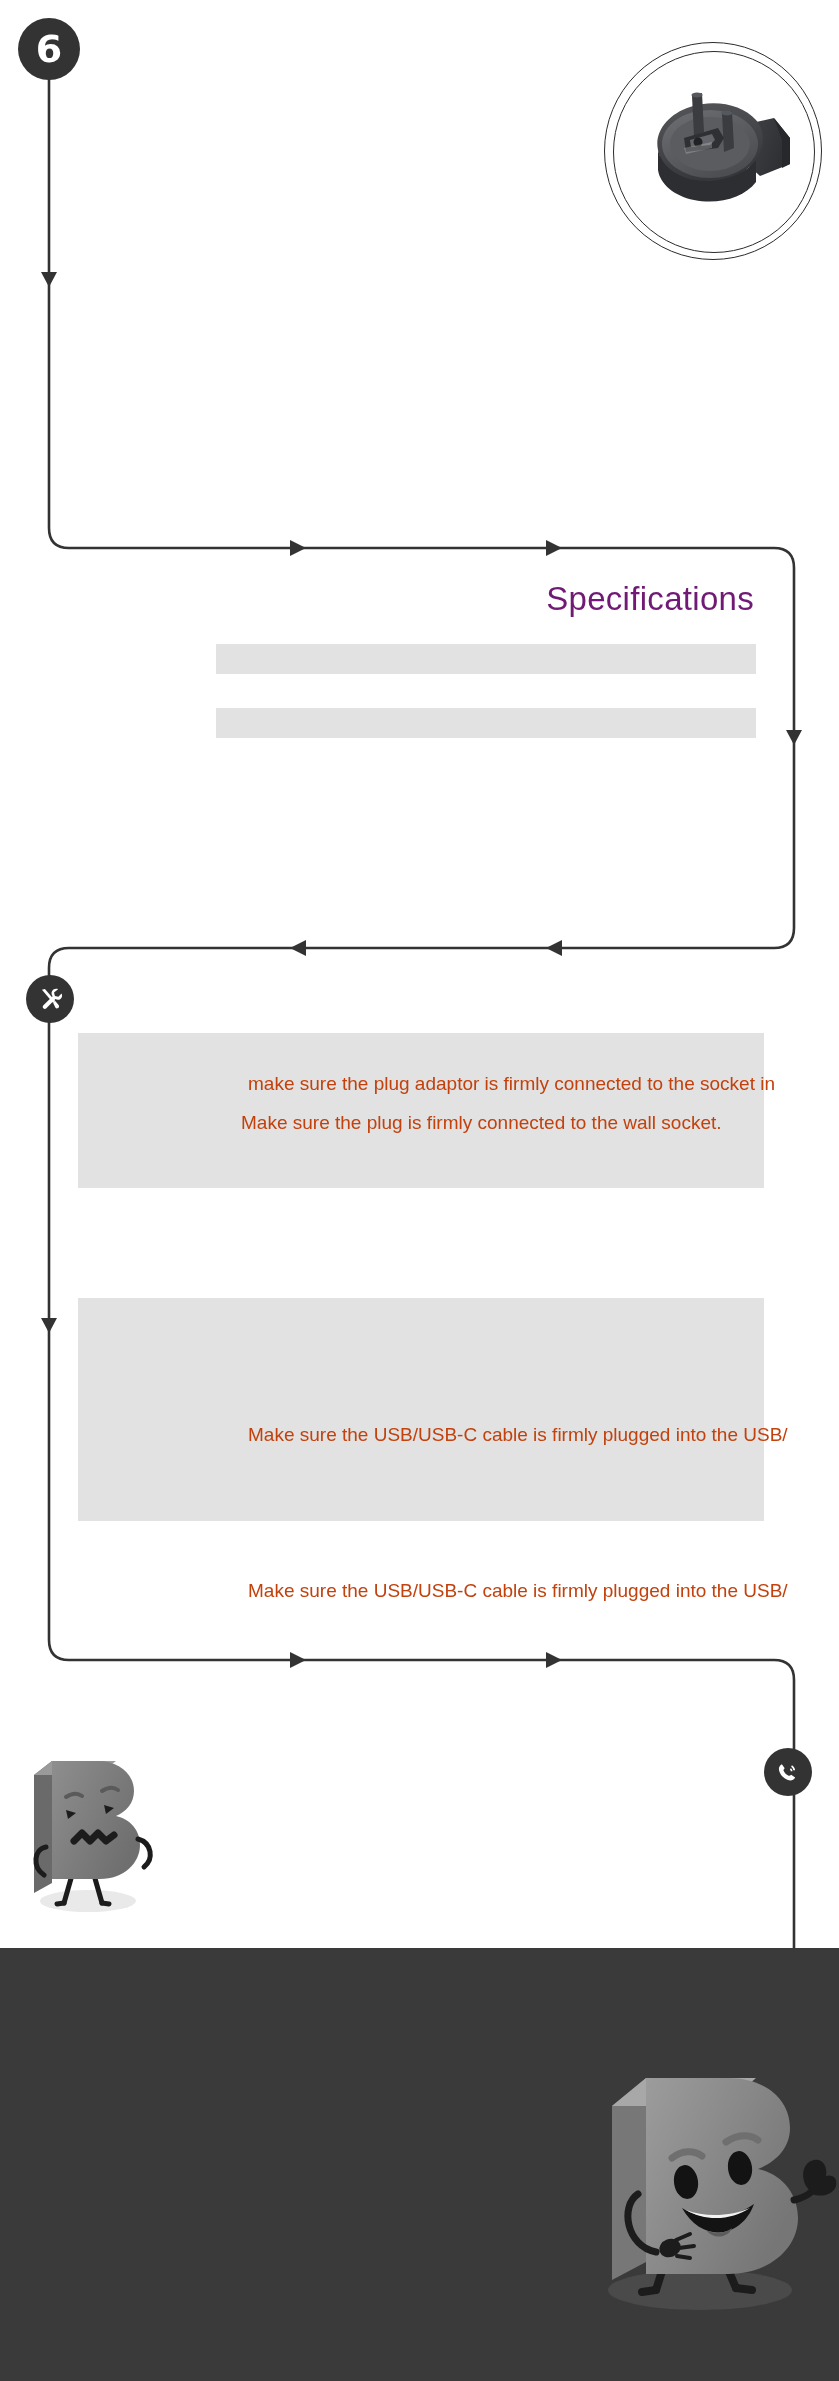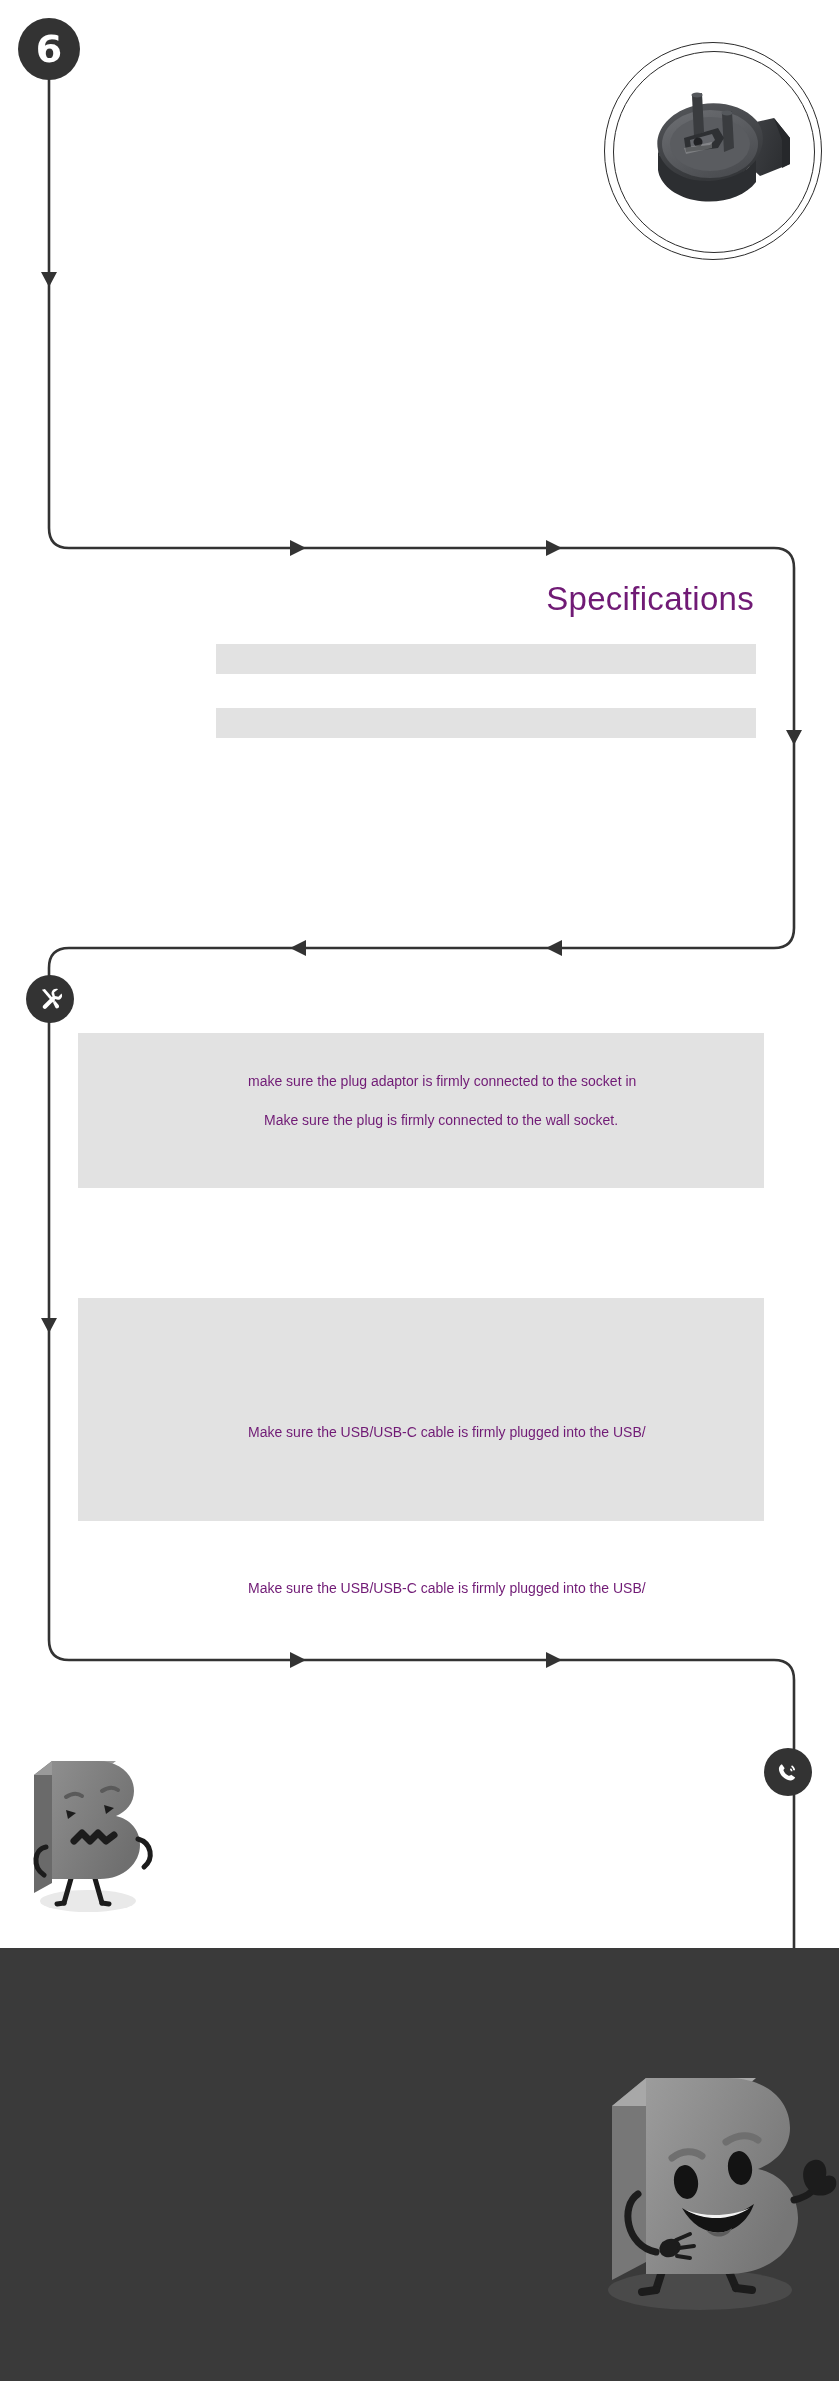--- a/index.html
+++ b/index.html
@@ -111,27 +111,27 @@
     background: #e2e2e2;
     z-index: 2;
   }
   #ts-block-1 { left: 78px; top: 1033px; width: 686px; height: 155px; }
   #ts-block-2 { left: 78px; top: 1298px; width: 686px; height: 223px; }
 
   .ts-line {
     position: absolute;
     font-family: "Liberation Sans", sans-serif;
     font-weight: 400;
-    font-size: 14px;
-    color: #701a75;
+    font-size: 19px;
+    color: #c2410c;
     white-space: nowrap;
     z-index: 3;
   }
   #ts-text-1 { left: 248px; top: 1073px; }
-  #ts-text-2 { left: 264px; top: 1112px; }
+  #ts-text-2 { left: 241px; top: 1112px; }
   #ts-text-3 { left: 248px; top: 1424px; }
   #ts-text-4 { left: 248px; top: 1580px; }
 
   
   .mascot {
     position: absolute;
     z-index: 4;
   }
   #mascot-sad   { left: 20px;  top: 1735px; width: 170px; height: 185px; }
   #mascot-happy { left: 560px; top: 1990px; width: 300px; height: 330px; }

